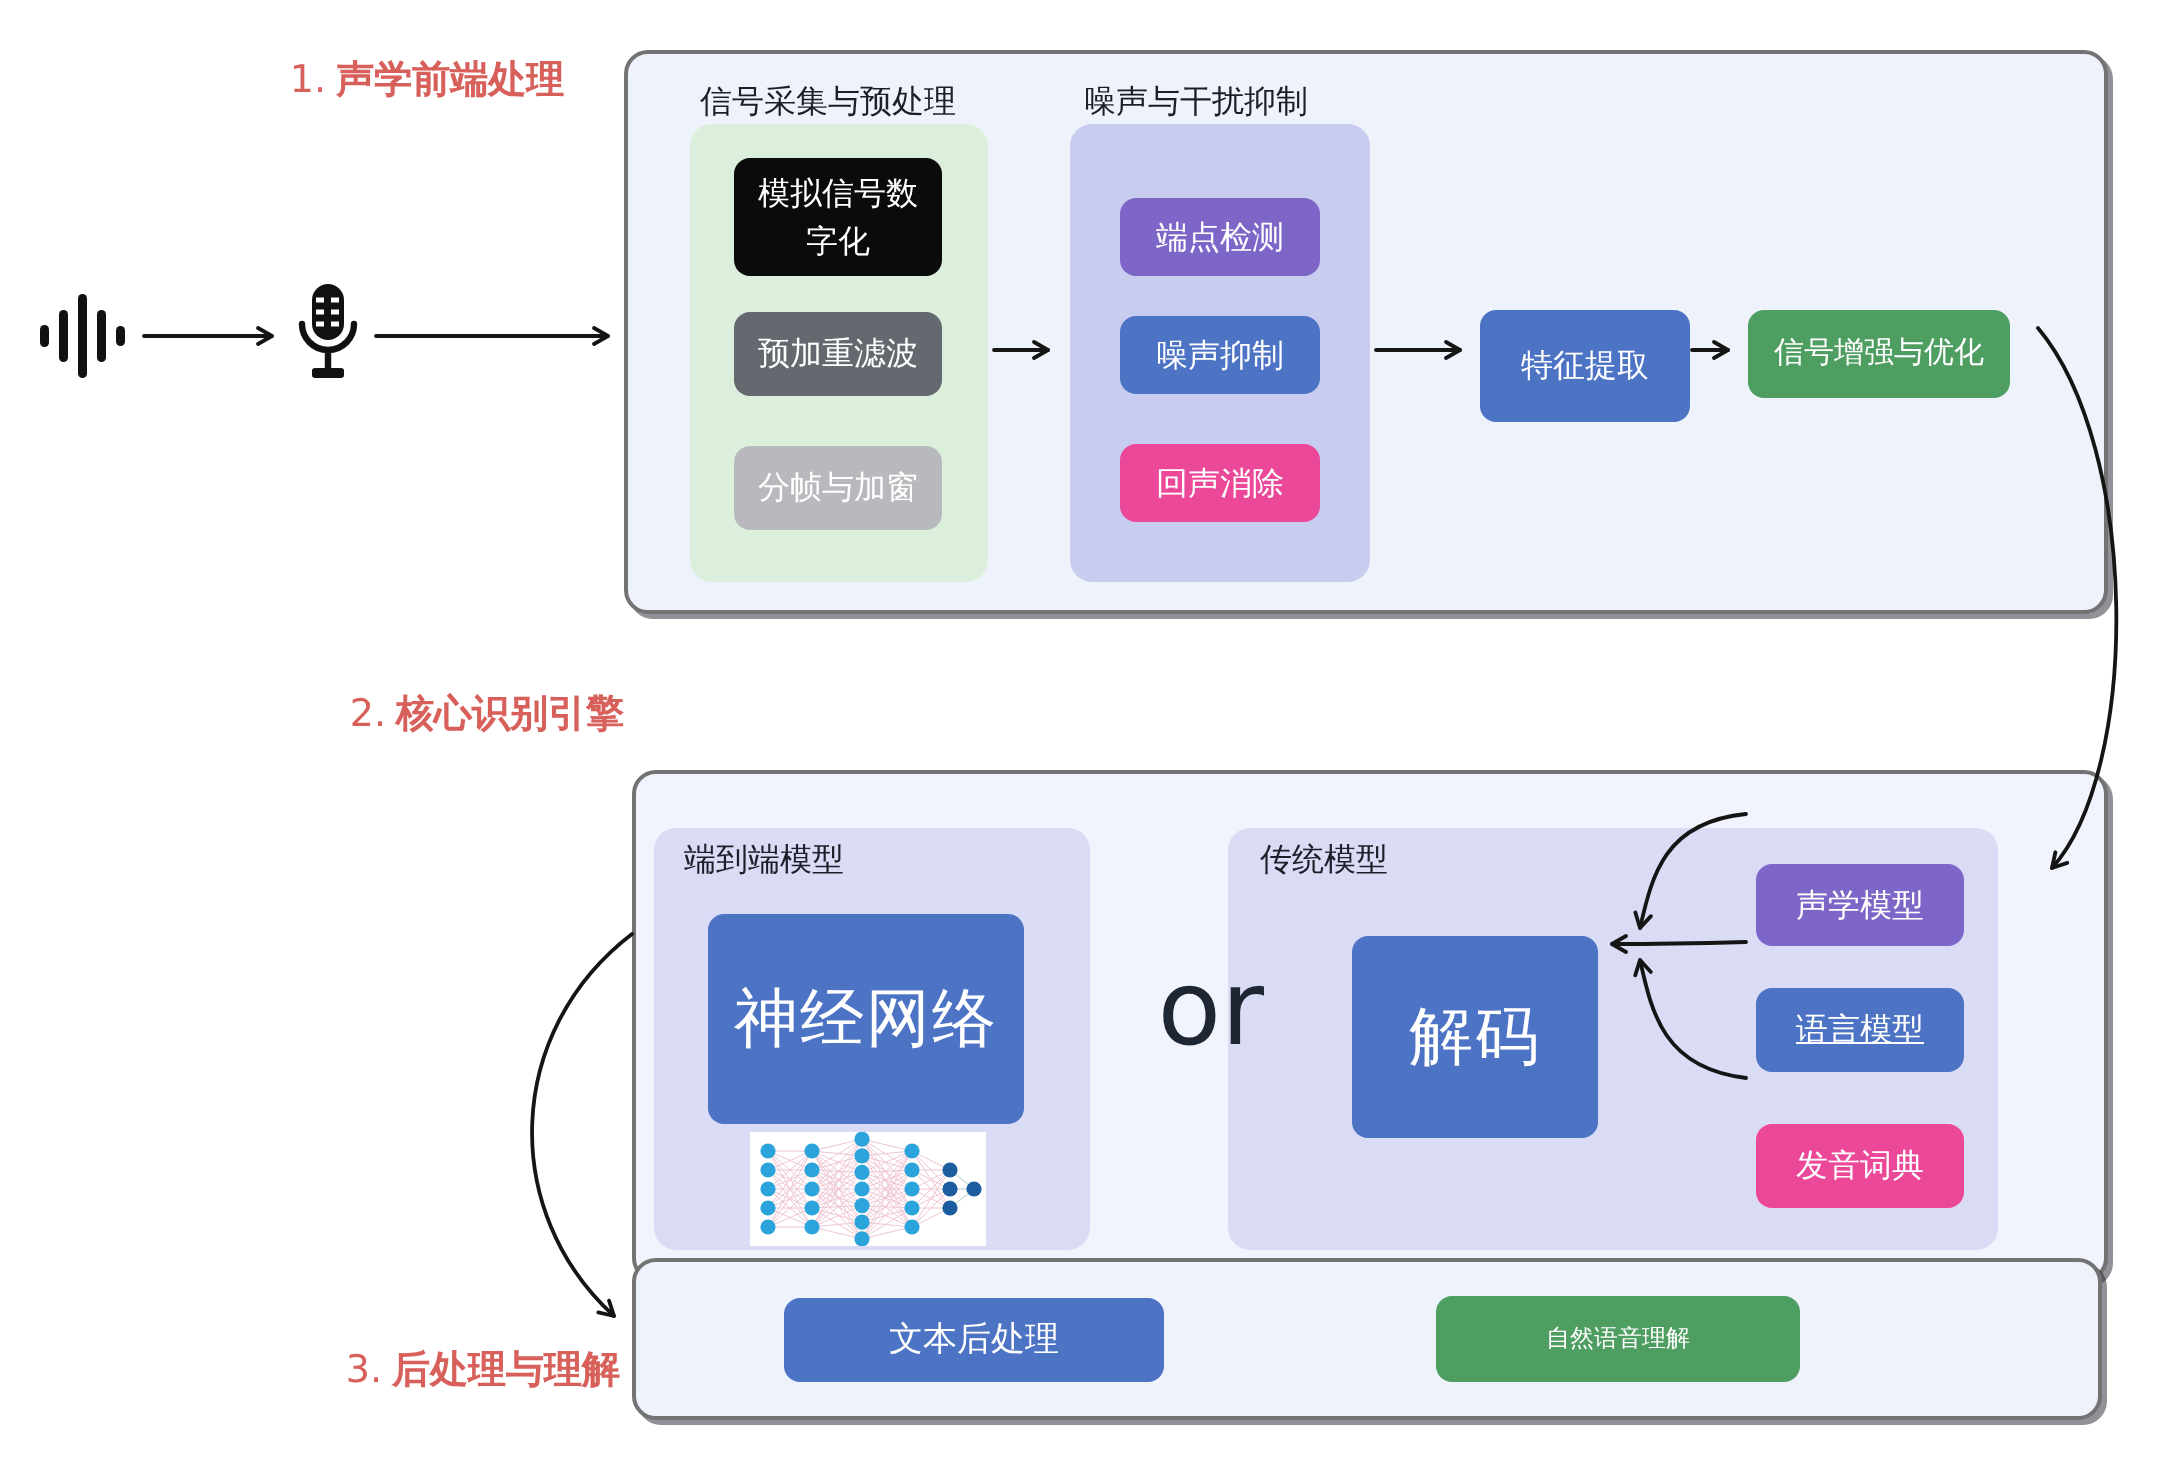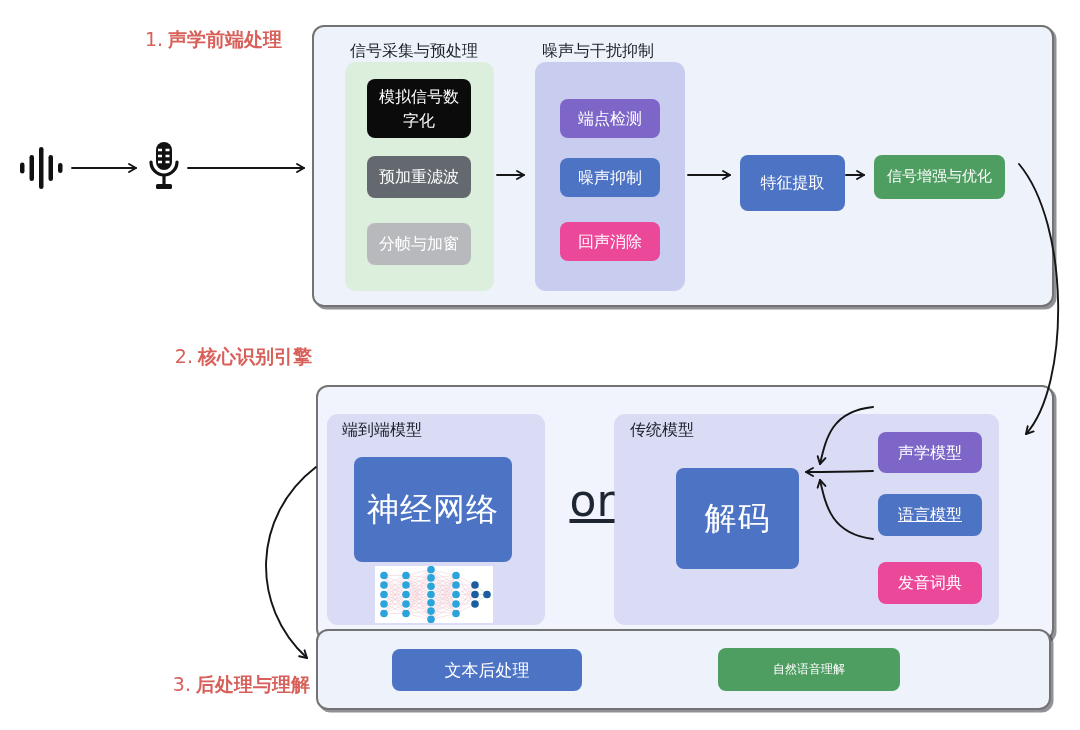--- a/index.html
+++ b/index.html
@@ -53,21 +53,21 @@
 
   
   .t-e2e{left:24px;top:33px;}
   .t-trad{left:312px;top:33px;}
   .n-nn{left:36px;top:70px;width:158px;height:105px;font-size:32px;letter-spacing:1px;}
   .n-dec{left:358px;top:81px;width:123px;height:101px;font-size:32px;letter-spacing:1px;}
   .n-am{left:560px;top:45px;width:104px;height:41px;}
   .n-lm{left:560px;top:107px;width:104px;height:42px;text-decoration:underline;}
   .n-lex{left:560px;top:175px;width:104px;height:42px;}
   .or-text{position:absolute;left:234px;top:88px;width:80px;z-index:3;color:#1f2633;
-           font-size:44px;text-align:center;text-decoration:underline;}
+           font-size:52px;text-align:right;}
   .nn-img{position:absolute;left:57px;top:179px;width:118px;height:57px;background:#ffffff;z-index:3;}
 
   
   .n-post{left:74px;top:18px;width:190px;height:42px;font-size:17px;}
   .n-nlu{left:400px;top:17px;width:182px;height:43px;font-size:12px;}
 </style>
 </head>
 <body>
 
 <div class="canvas">

